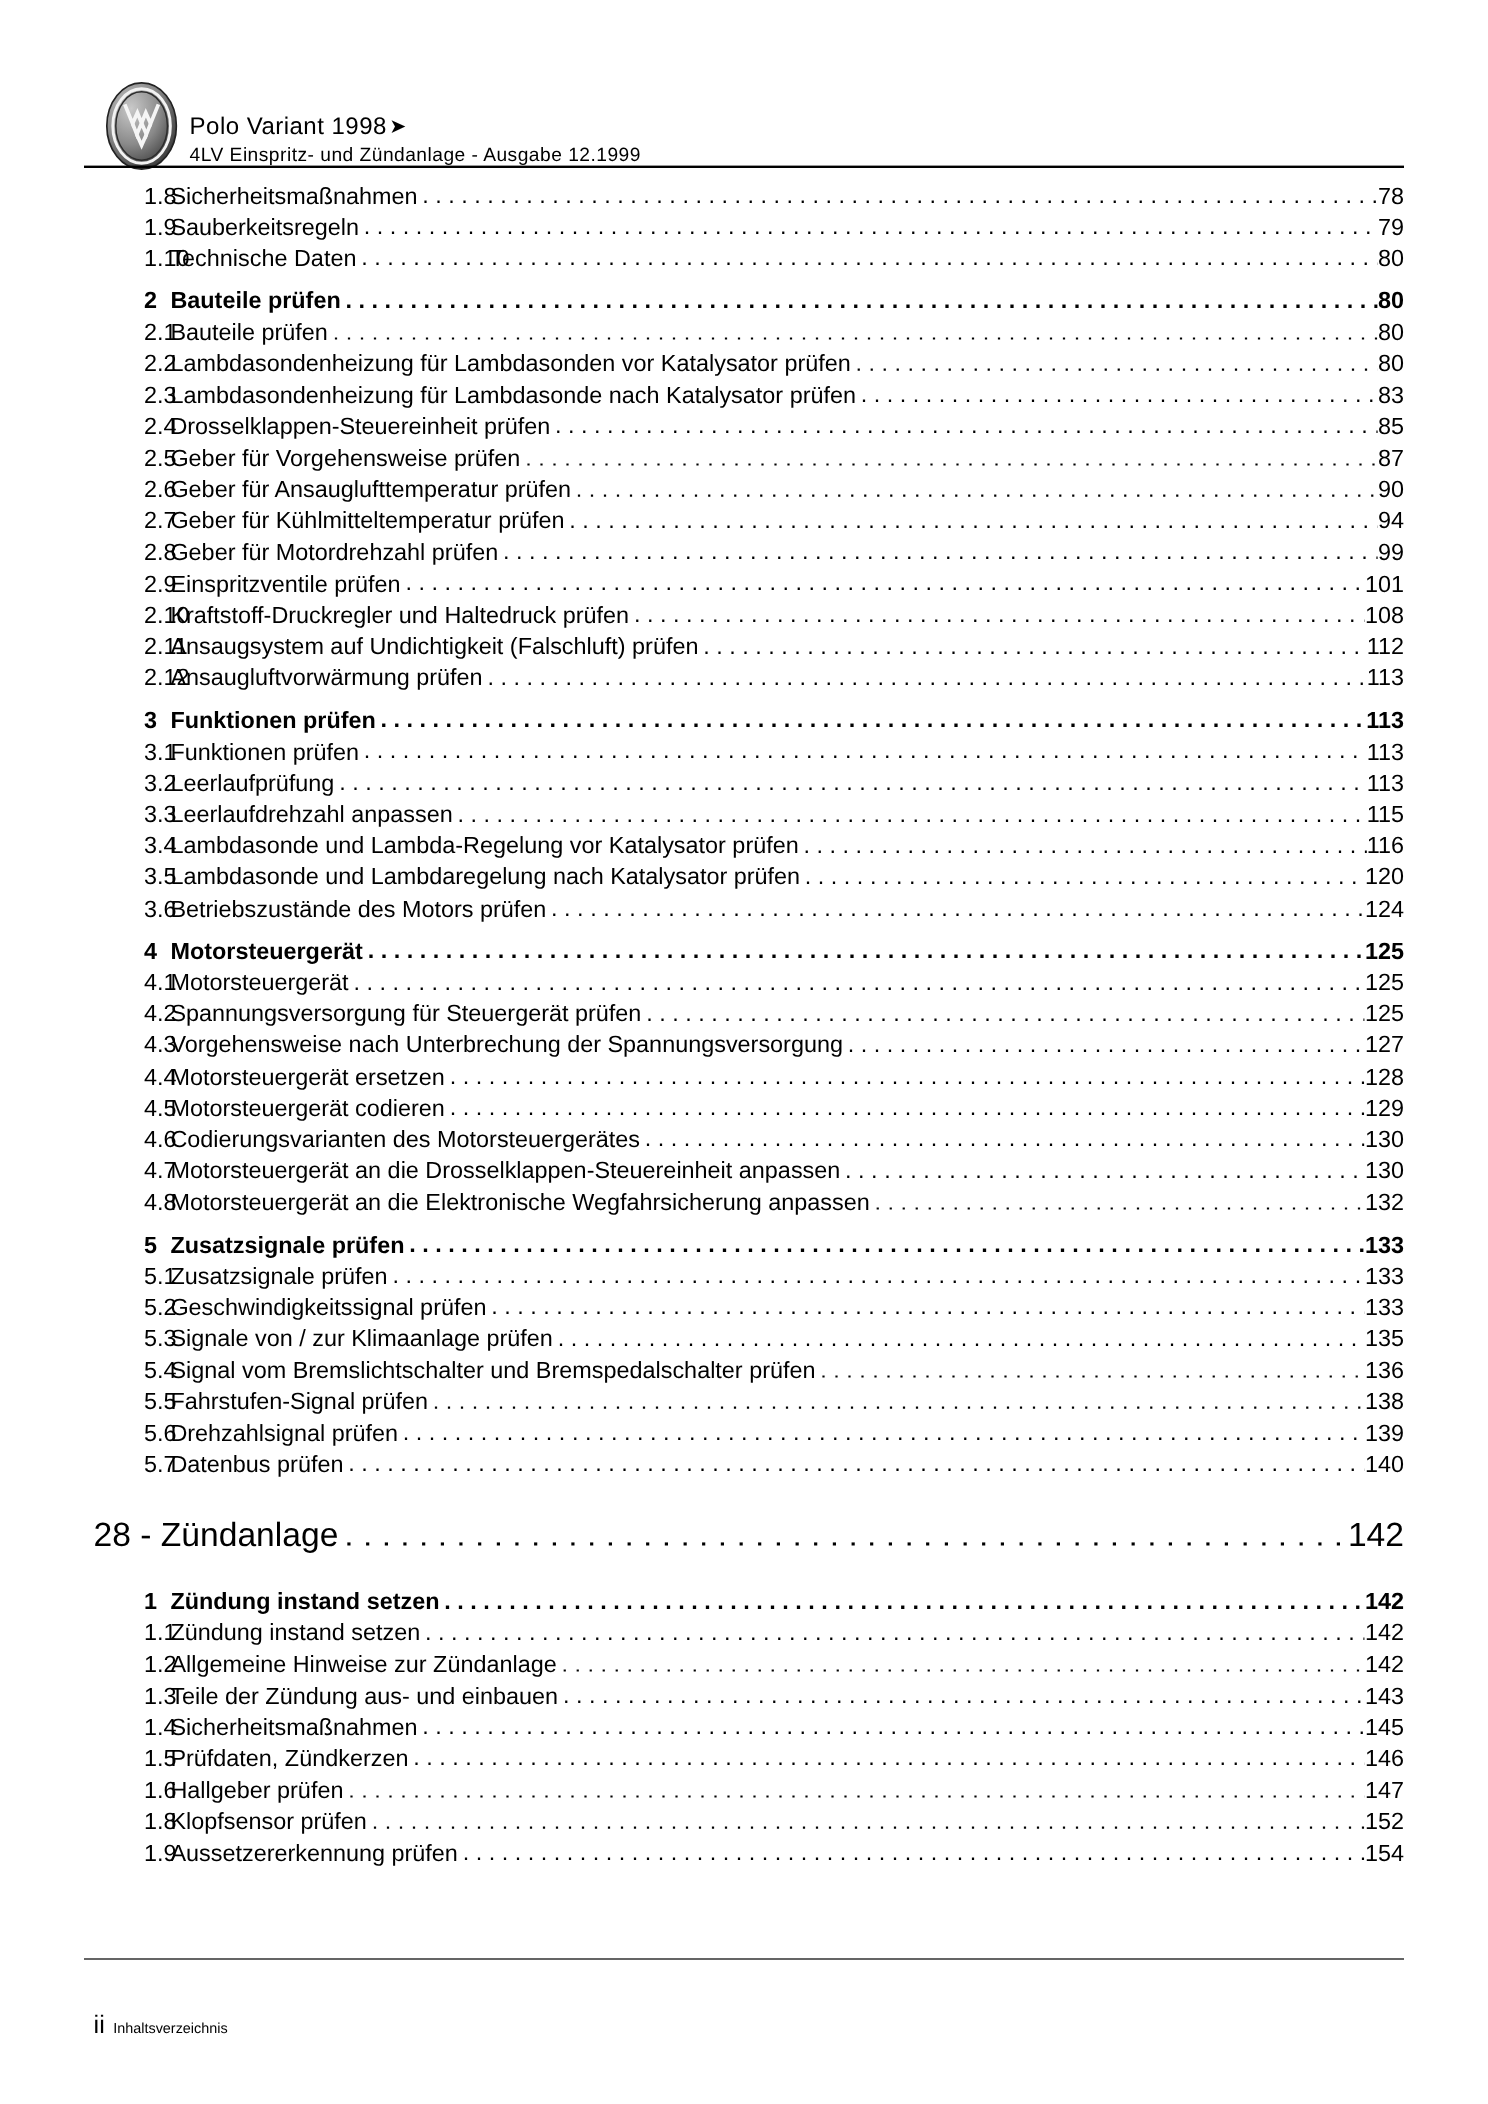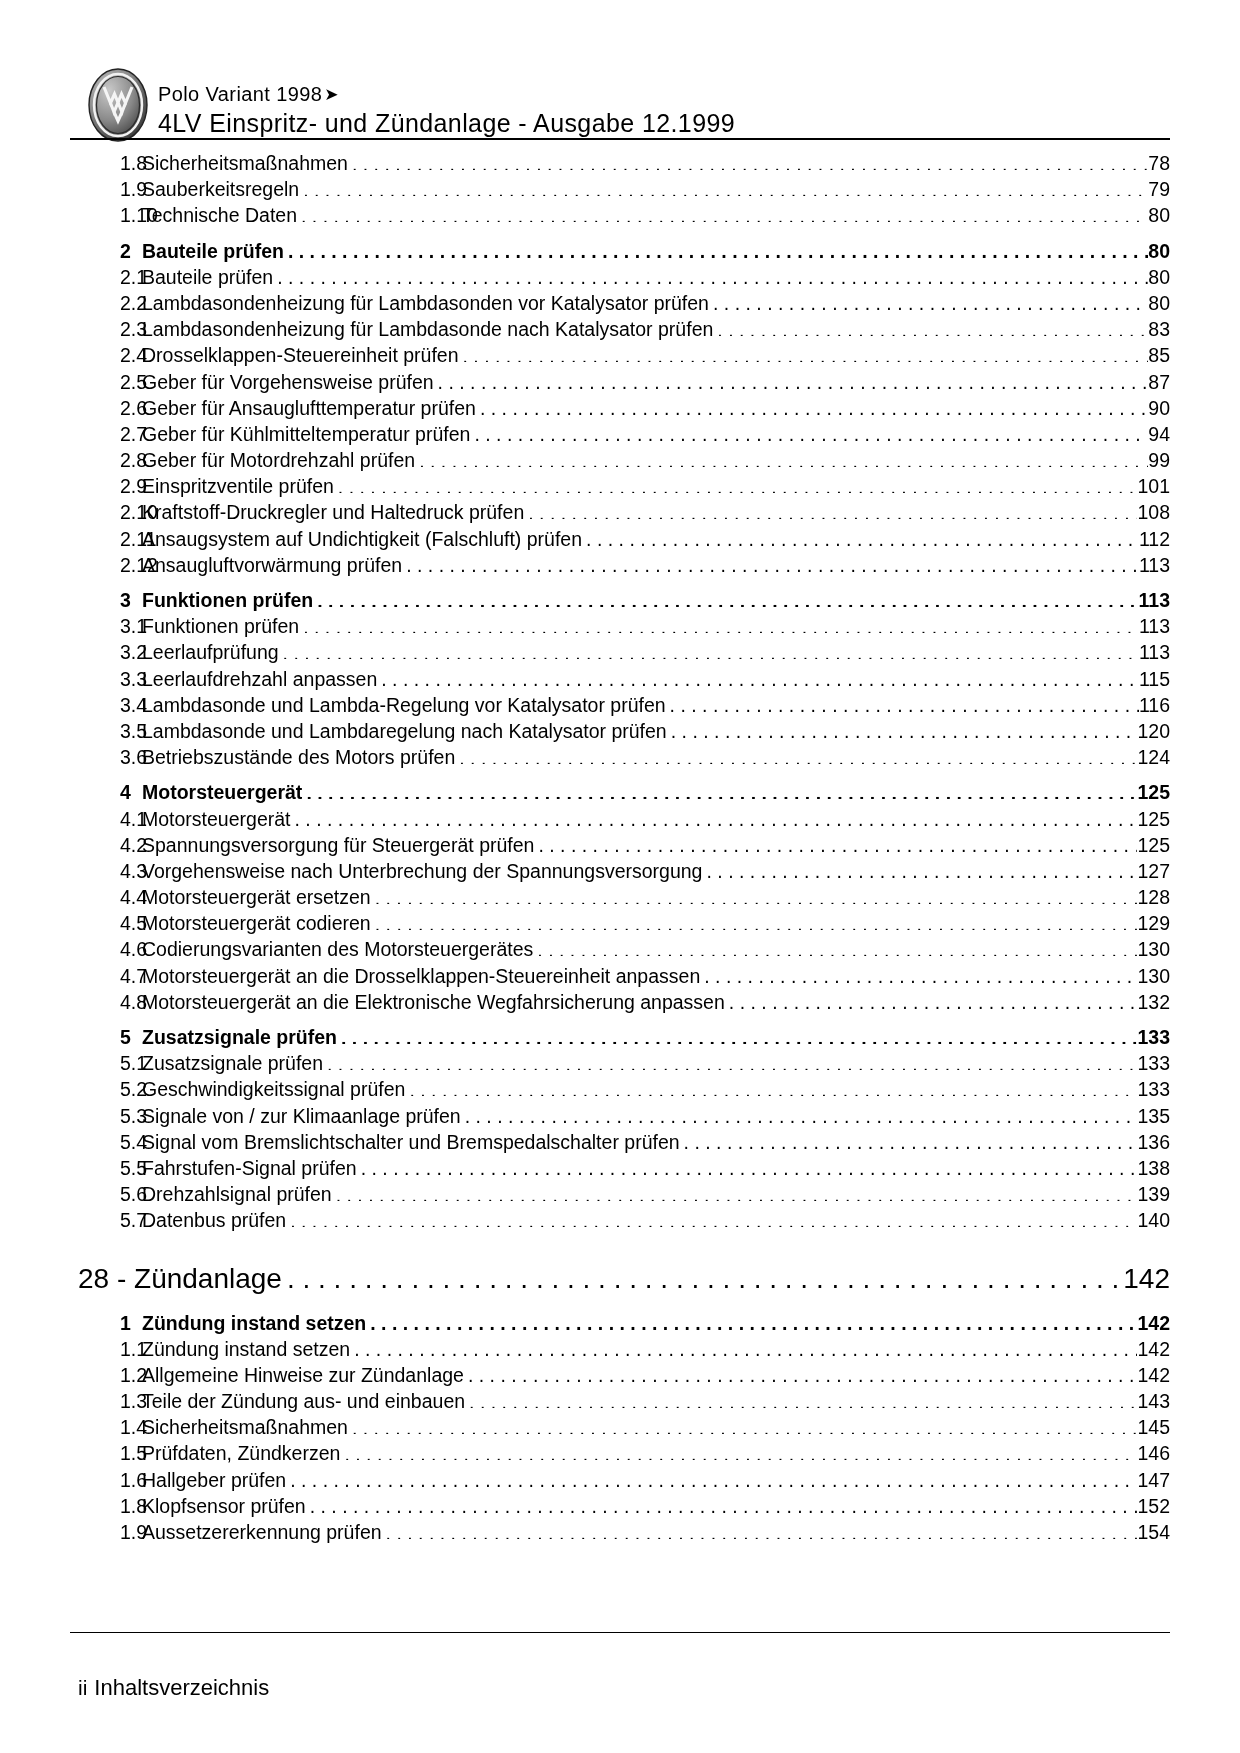--- a/index.html
+++ b/index.html
@@ -47,21 +47,21 @@
     padding-bottom: 2px;
     line-height: 1.32;
   }
   .header-line {
     font-size: 20.5px;
     letter-spacing: 0.4px;
     white-space: nowrap;
     font-weight: 400;
   }
   .header-line.l1 { font-size: 20px; }
-  .header-line.l2 { font-size: 25px; }
+  .header-line.l2 { font-size: 16px; }
   .arrow-glyph {
     font-size: 17px;
     vertical-align: 1px;
     padding-left: 2px;
   }
 
   .header-rule {
     position: absolute;
     left: 70px;
     top: 138px;
@@ -123,21 +123,21 @@
 
   
   .chapter-row {
     display: flex;
     align-items: baseline;
     font-size: 28px;
     line-height: 38px;
     height: 38px;
     white-space: nowrap;
     margin-top: 26px;
-    margin-bottom: 12px;
+    margin-bottom: 24px;
   }
   .chapter-row .chapter-title {
     flex: 0 0 auto;
     padding-left: 8px;
     padding-right: 5px;
   }
   .chapter-row .leader {
     height: 1em;
   }
   .chapter-row .leader::before {
@@ -160,21 +160,21 @@
     top: 1648px;
     display: flex;
     align-items: baseline;
   }
   .footer-pagenum {
     font-size: 21px;
     padding-right: 7px;
     margin-top: 28px;
   }
   .footer-label {
-    font-size: 22px;
+    font-size: 12px;
   }
 </style>
 </head>
 <body>
 
 <div class="page">
 
   <div class="header">
     <div class="vw-logo">
       <svg width="60" height="74" viewBox="0 0 60 74" xmlns="http://www.w3.org/2000/svg">

